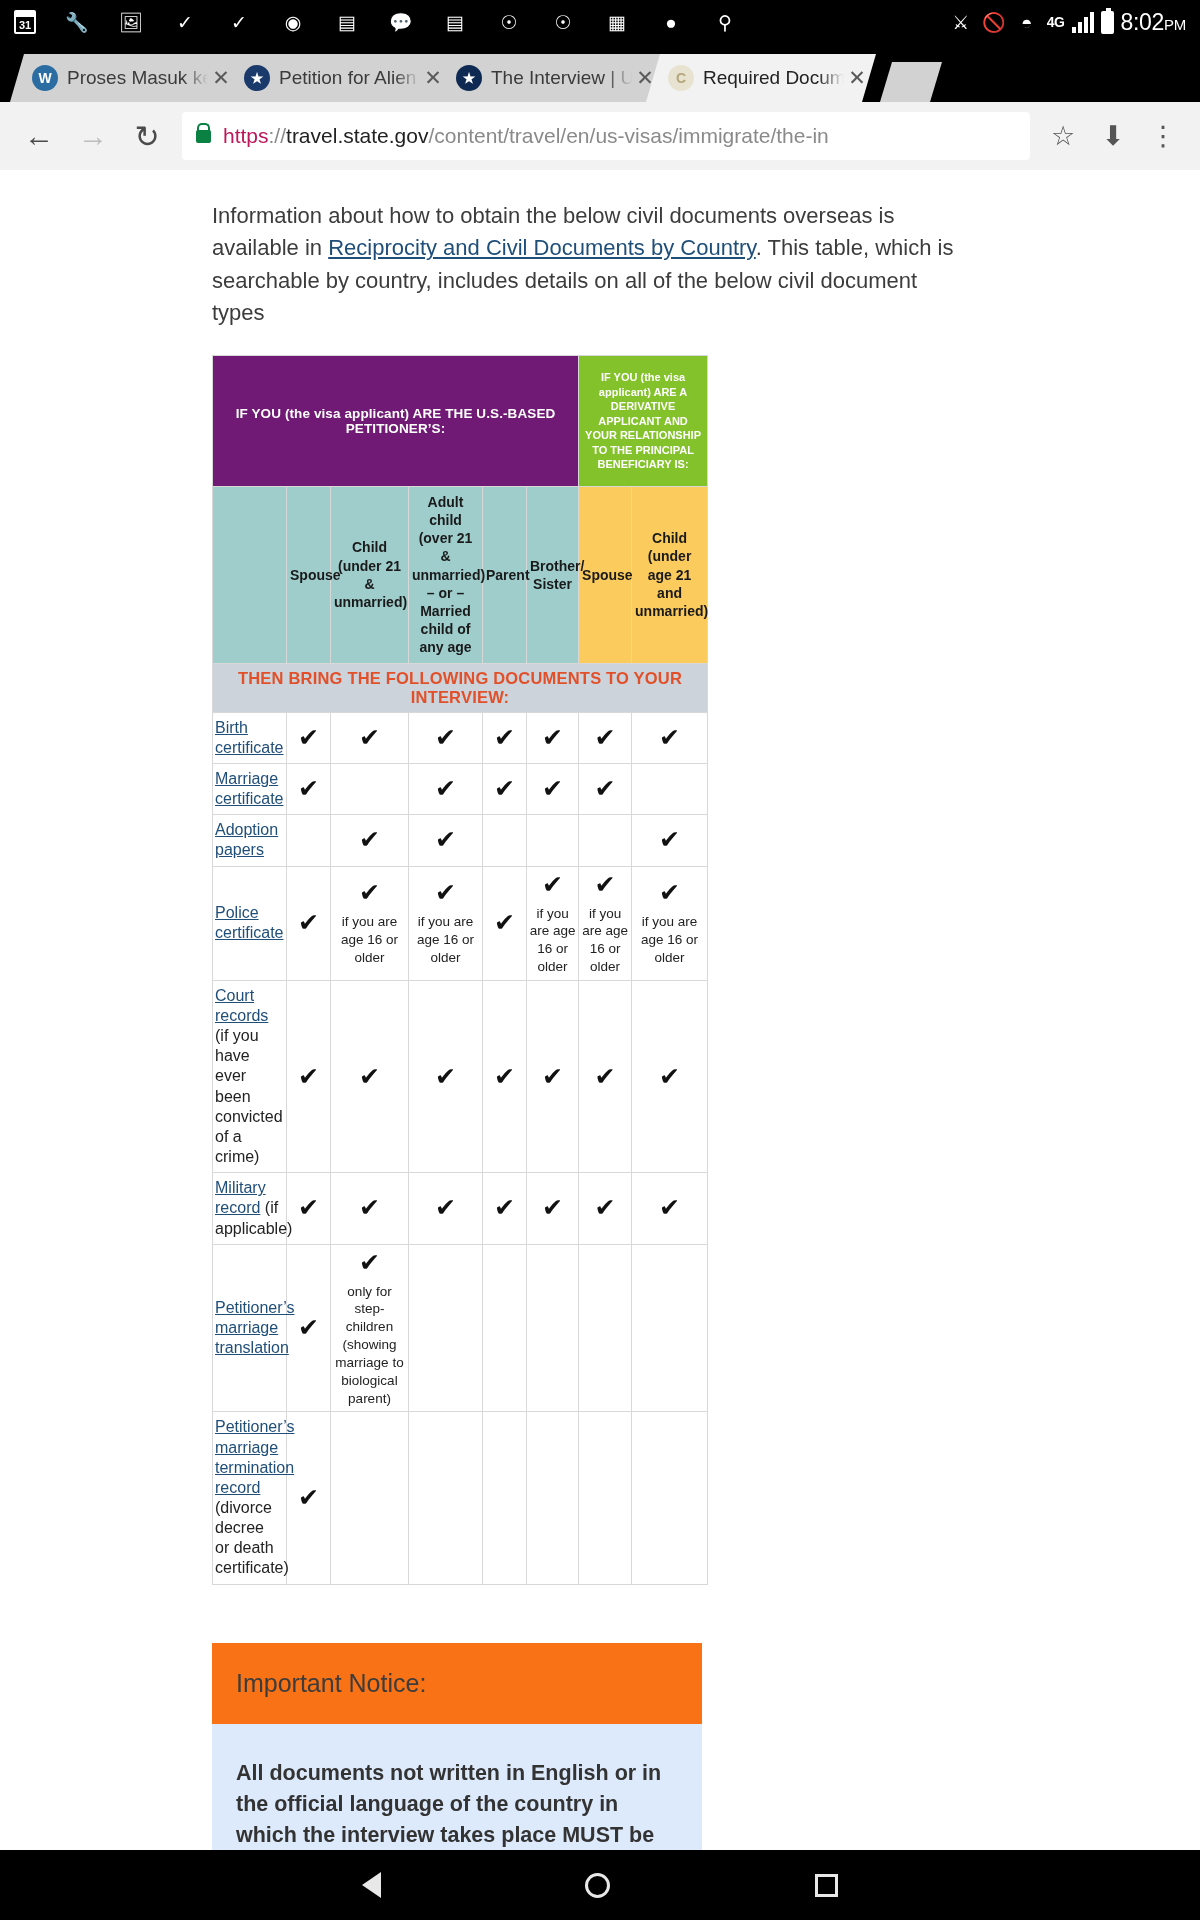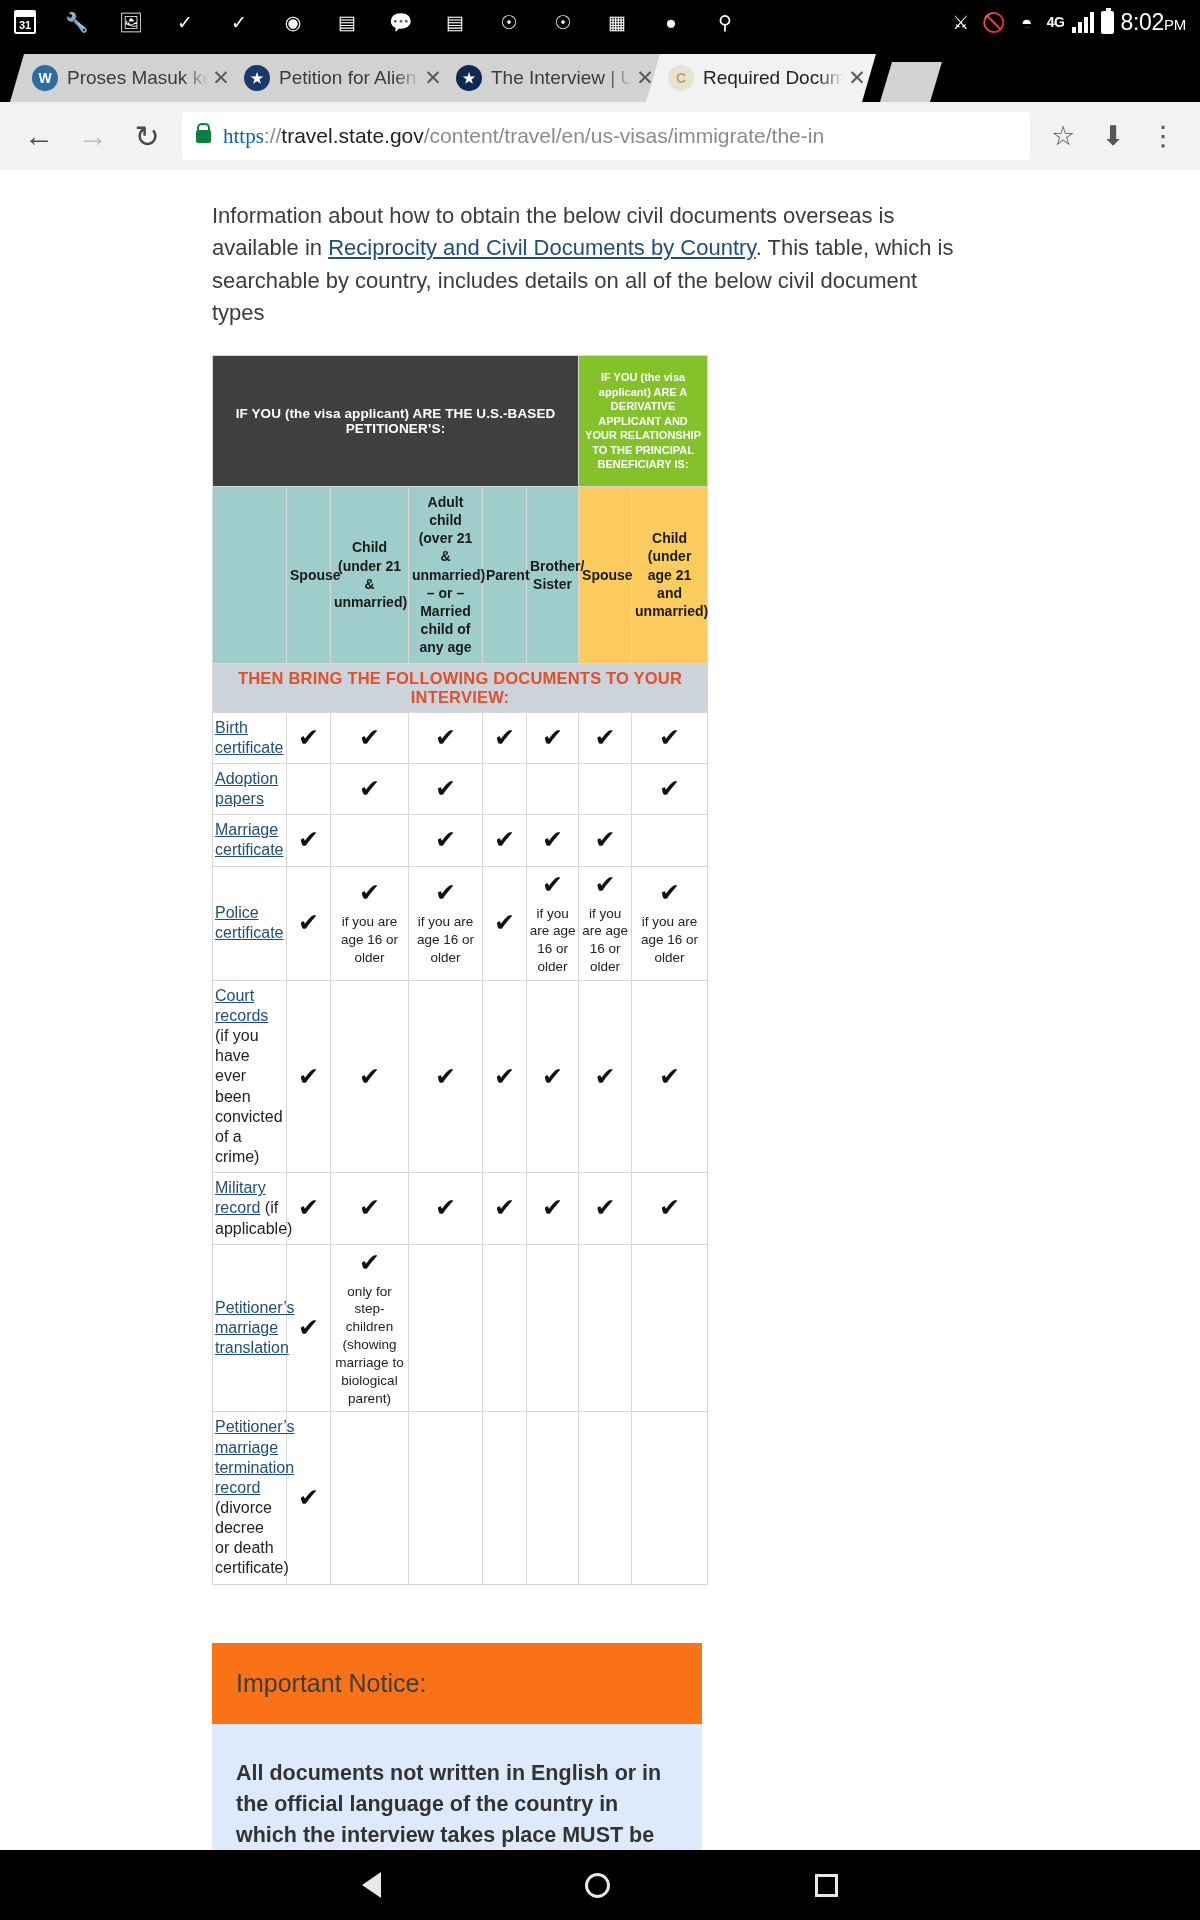--- a/index.html
+++ b/index.html
@@ -123,21 +123,21 @@
   }
   .lock:before {
     content: ""; position: absolute; width: 9px; height: 9px; border: 2.5px solid #0b8043;
     border-bottom: none; border-radius: 5px 5px 0 0; top: -7px; left: 0.5px;
   }
   .urltext {
     font-size: 21px; white-space: nowrap; overflow: hidden; flex: 1;
     -webkit-mask-image: linear-gradient(to right, #000 93%, transparent 100%);
     mask-image: linear-gradient(to right, #000 93%, transparent 100%);
   }
-  .u-scheme { color: #0369a1; font-family: Liberation Serif, serif; }
+  .u-scheme { color: #be185d; }
   .u-sep { color: #8a8a8a; }
   .u-host { color: #222; }
   .u-path { color: #8a8a8a; }
   .omni-ico {
     width: 46px; height: 46px; display: flex; align-items: center; justify-content: center;
     font-size: 27px; color: #555;
   }
   .dots { font-size: 27px; line-height: 0.62; letter-spacing: 0; text-align: center; }
 
   
@@ -156,21 +156,21 @@
 
   
   table.doctable {
     border-collapse: collapse;
     margin: 26px 0 0 212px;
     width: 490px;
     table-layout: fixed;
   }
   table.doctable td, table.doctable th { border: 1px solid #d8d8d8; vertical-align: middle; }
   .th-teal {
-    background: #404040; color: #fff; font-size: 13.5px; font-weight: bold;
+    background: #701a75; color: #fff; font-size: 13.5px; font-weight: bold;
     text-align: center; height: 124px; letter-spacing: 0.1px; padding: 4px;
   }
   .th-green {
     background: #83c22b; color: #fff; font-size: 11px; font-weight: bold;
     text-align: center; padding: 14px 4px; line-height: 1.32;
   }
   .th-sub {
     background: #9ecdcc; color: #1a1a1a; font-size: 14px; font-weight: bold;
     text-align: center; padding: 6px 3px; line-height: 1.3; height: 110px;
   }
@@ -341,38 +341,38 @@
           <td class="doc"><a href="#">Birth certificate</a></td>
           <td class="mark"><span class="chk">✔</span></td>
           <td class="mark"><span class="chk">✔</span></td>
           <td class="mark"><span class="chk">✔</span></td>
           <td class="mark"><span class="chk">✔</span></td>
           <td class="mark"><span class="chk">✔</span></td>
           <td class="mark"><span class="chk">✔</span></td>
           <td class="mark"><span class="chk">✔</span></td>
         </tr>
         <tr>
+          <td class="doc"><a href="#">Marriage certificate</a></td>
+          <td class="mark"><span class="chk">✔</span></td>
+          <td class="mark"></td>
+          <td class="mark"><span class="chk">✔</span></td>
+          <td class="mark"><span class="chk">✔</span></td>
+          <td class="mark"><span class="chk">✔</span></td>
+          <td class="mark"><span class="chk">✔</span></td>
+          <td class="mark"></td>
+        </tr>
+        <tr>
           <td class="doc"><a href="#">Adoption papers</a></td>
           <td class="mark"></td>
           <td class="mark"><span class="chk">✔</span></td>
           <td class="mark"><span class="chk">✔</span></td>
           <td class="mark"></td>
           <td class="mark"></td>
           <td class="mark"></td>
           <td class="mark"><span class="chk">✔</span></td>
-        </tr>
-        <tr>
-          <td class="doc"><a href="#">Marriage certificate</a></td>
-          <td class="mark"><span class="chk">✔</span></td>
-          <td class="mark"></td>
-          <td class="mark"><span class="chk">✔</span></td>
-          <td class="mark"><span class="chk">✔</span></td>
-          <td class="mark"><span class="chk">✔</span></td>
-          <td class="mark"><span class="chk">✔</span></td>
-          <td class="mark"></td>
         </tr>
         <tr>
           <td class="doc"><a href="#">Police certificate</a></td>
           <td class="mark"><span class="chk">✔</span></td>
           <td class="mark"><span class="chk">✔</span><span class="cond">if you are age 16 or older</span></td>
           <td class="mark"><span class="chk">✔</span><span class="cond">if you are age 16 or older</span></td>
           <td class="mark"><span class="chk">✔</span></td>
           <td class="mark"><span class="chk">✔</span><span class="cond">if you are age 16 or older</span></td>
           <td class="mark"><span class="chk">✔</span><span class="cond">if you are age 16 or older</span></td>
           <td class="mark"><span class="chk">✔</span><span class="cond">if you are age 16 or older</span></td>

